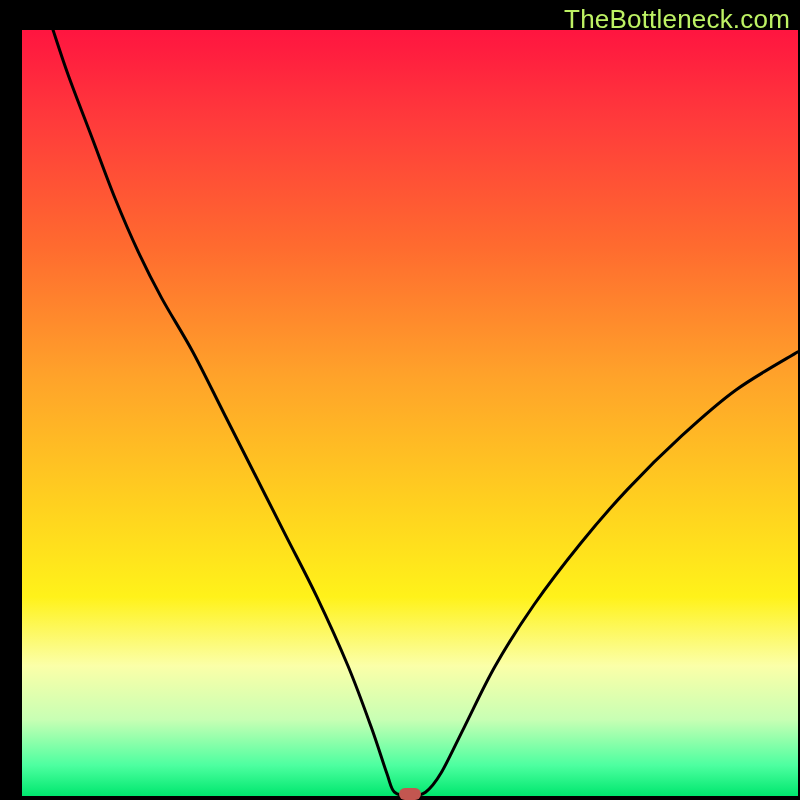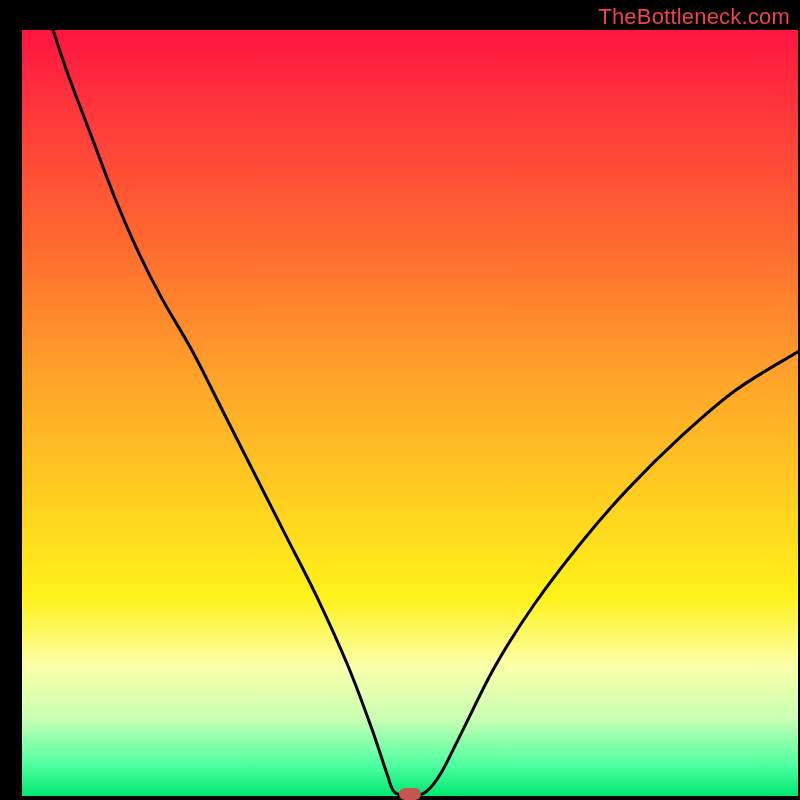--- a/index.html
+++ b/index.html
@@ -15,22 +15,22 @@
     position: absolute;
     left: 0;
     top: 0;
     width: 800px;
     height: 800px;
   }
   .attribution {
     position: absolute;
     top: 4px;
     right: 10px;
-    color: #ef4444;
-    font-size: 22px;
+    color: #bef264;
+    font-size: 26px;
     font-weight: 500;
     letter-spacing: 0.2px;
     z-index: 10;
   }
 </style>
 </head>
 <body>
 
 <div class="chart-container">
   <svg id="chart-svg" width="800" height="800" viewBox="0 0 800 800">

